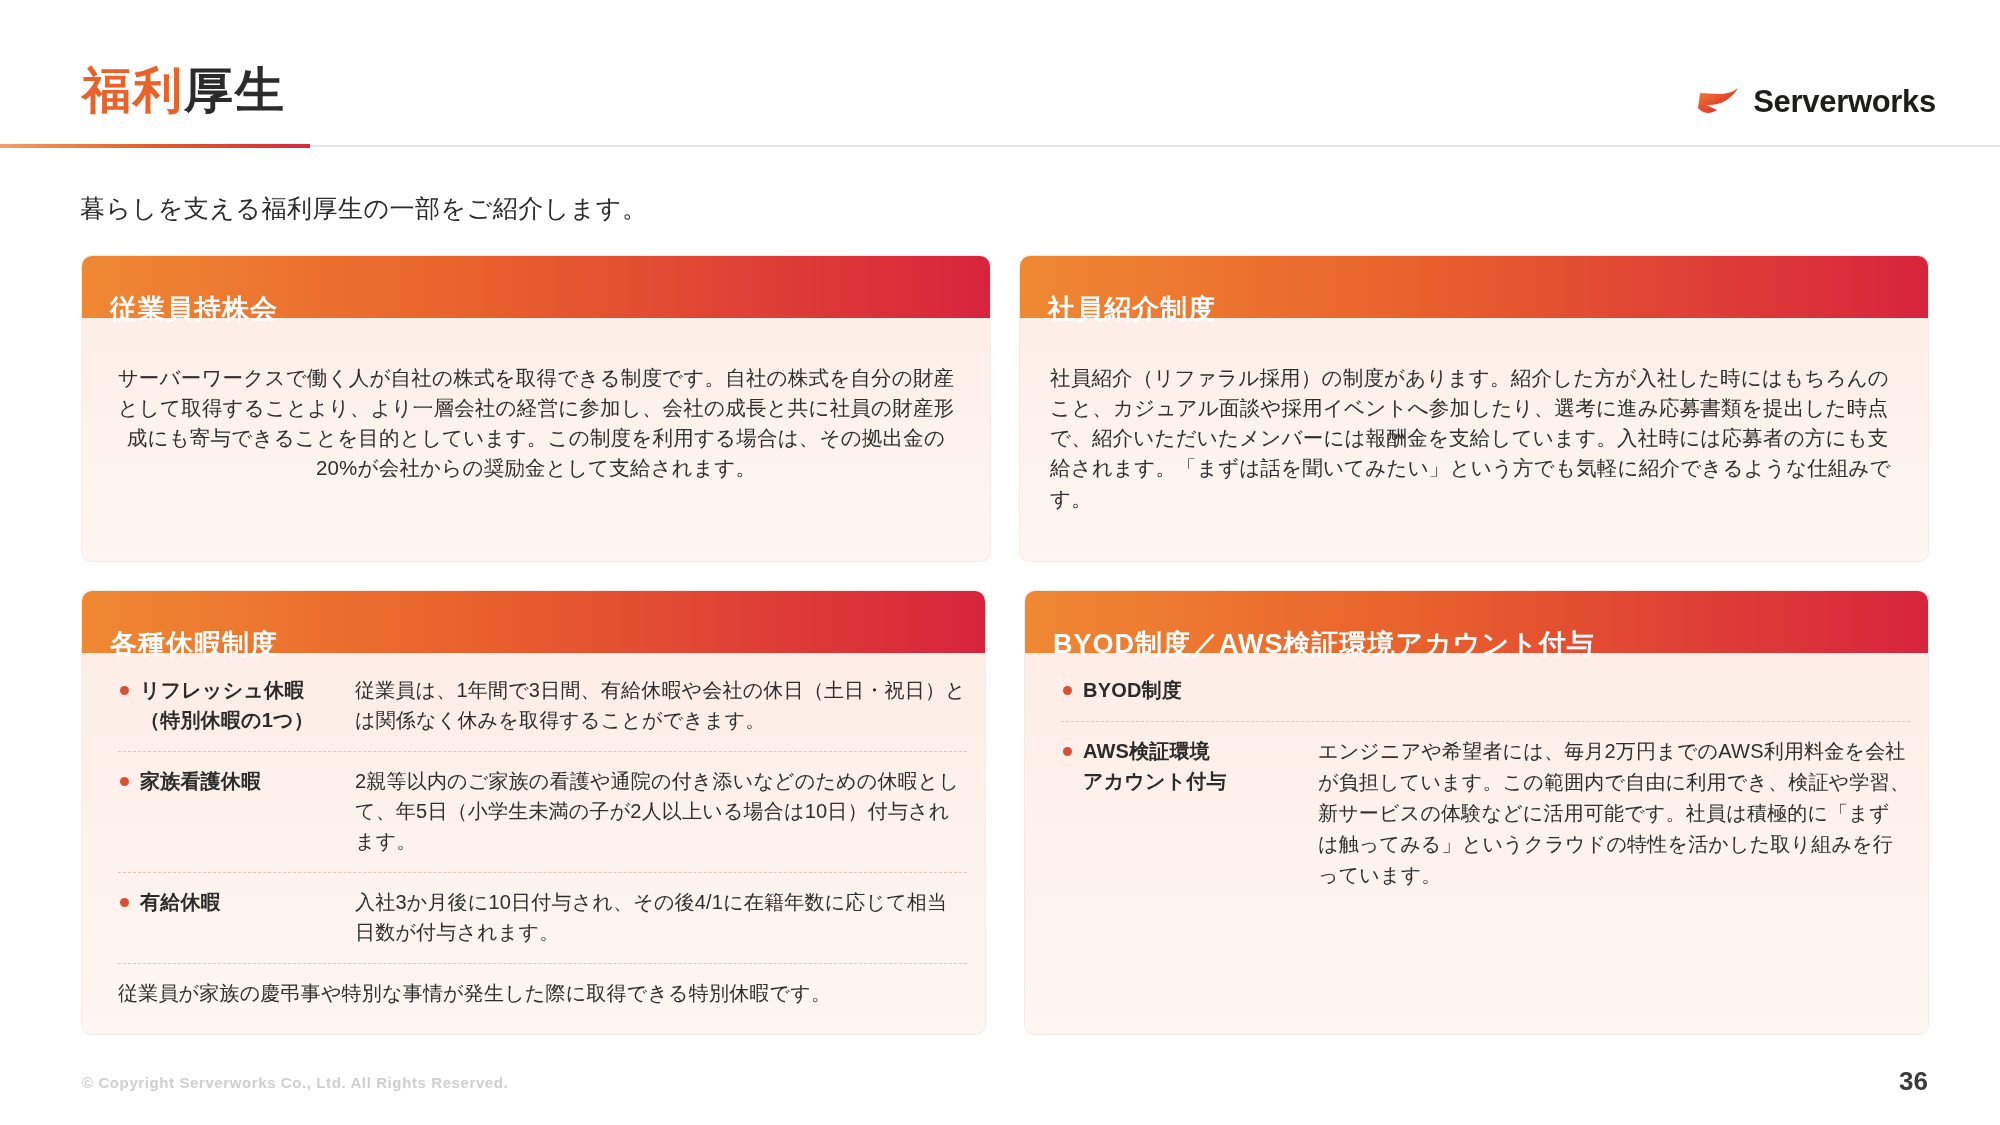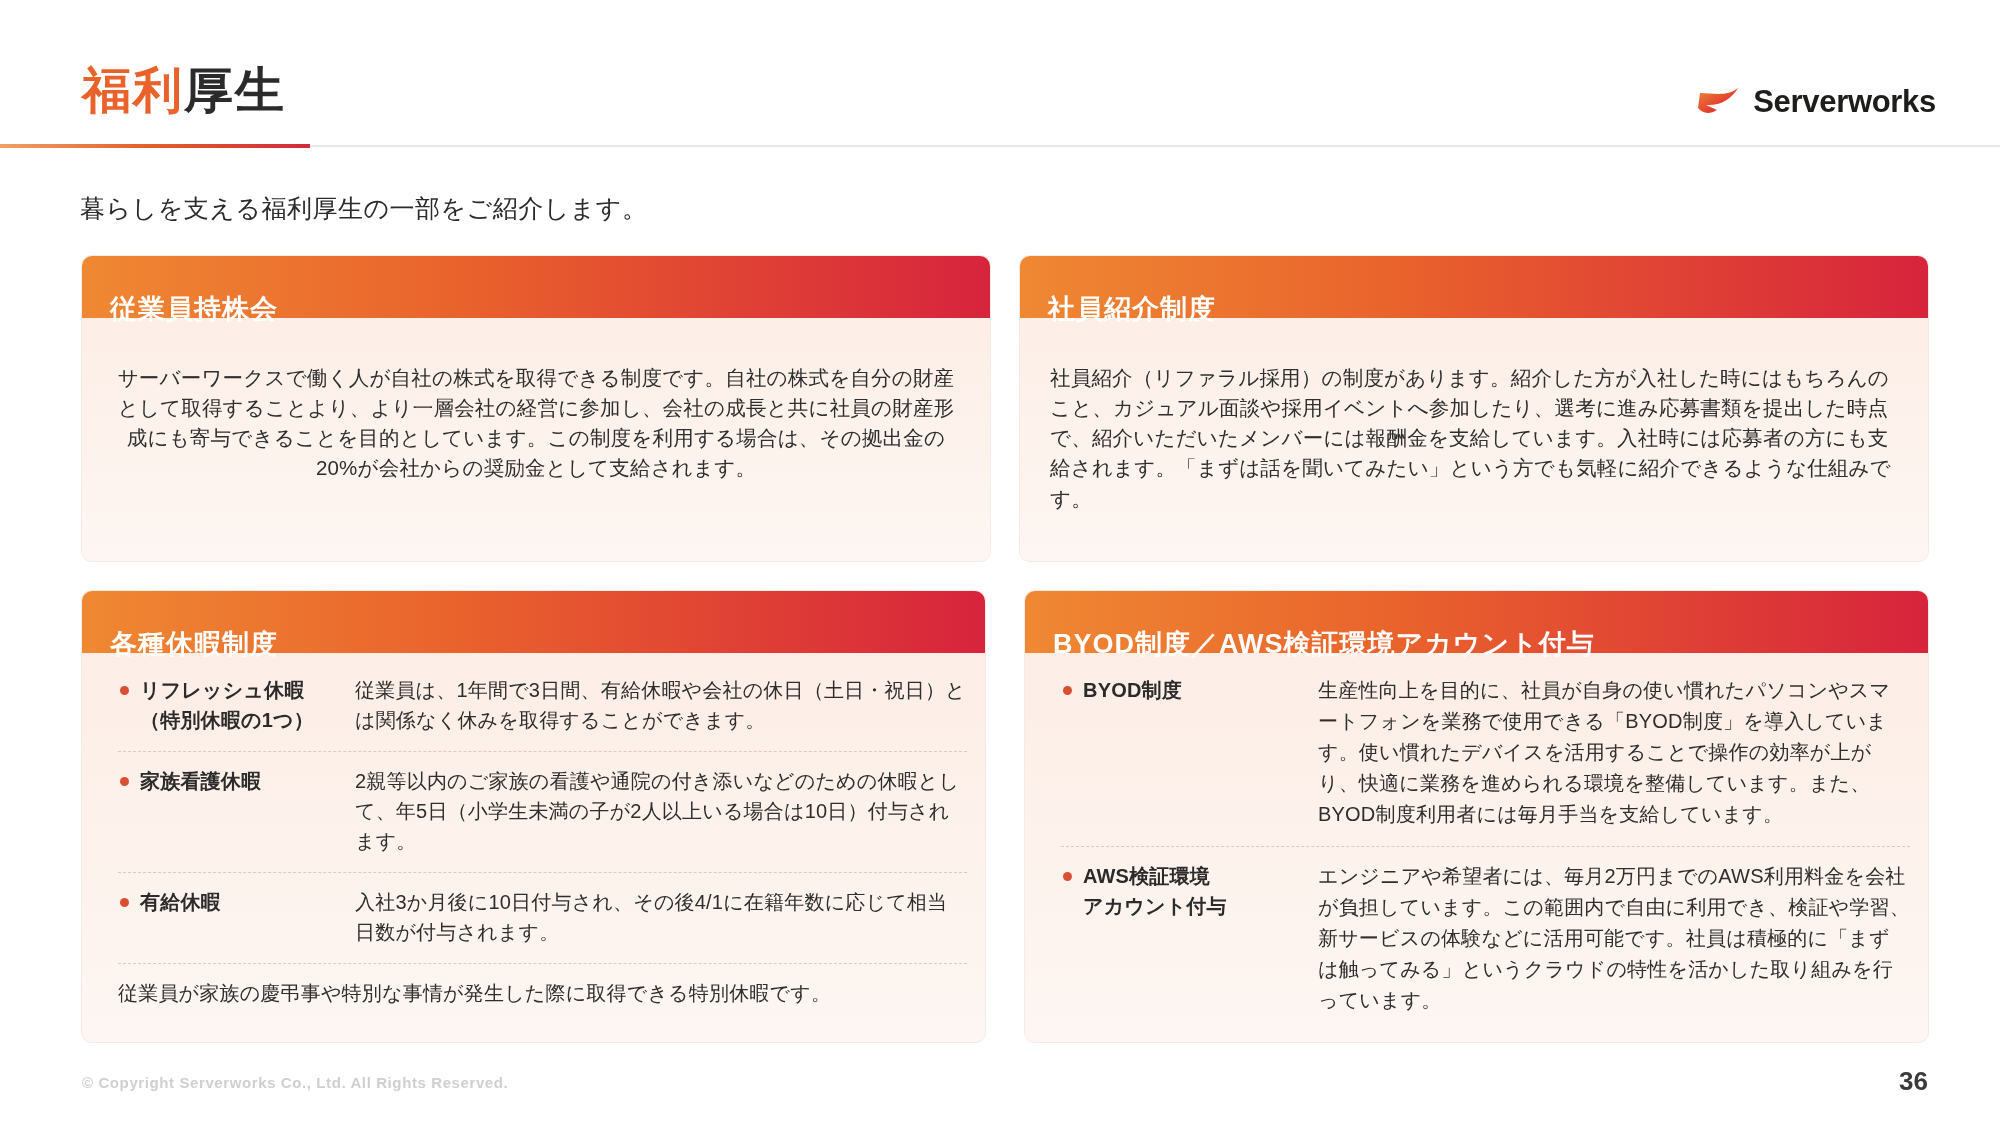--- a/index.html
+++ b/index.html
@@ -289,21 +289,20 @@
       </div>
     </section>
 
     <section class="card card-d">
       <div class="card-header">
         <span class="card-title">BYOD制度／AWS検証環境アカウント付与</span>
       </div>
       <div class="deflist">
         <div class="defrow">
           <div class="defterm">BYOD制度</div>
-          <div class="defdesc">生産性向上を目的に、社員が自身の使い慣れたパソコンやスマートフォンを業務で使用できる「BYOD制度」を導入しています。使い慣れたデバイスを活用することで操作の効率が上がり、快適に業務を進められる環境を整備しています。また、BYOD制度利用者には毎月手当を支給しています。</div>
         </div>
         <div class="defrow">
           <div class="defterm">AWS検証環境<br>アカウント付与</div>
           <div class="defdesc">エンジニアや希望者には、毎月2万円までのAWS利用料金を会社が負担しています。この範囲内で自由に利用でき、検証や学習、新サービスの体験などに活用可能です。社員は積極的に「まずは触ってみる」というクラウドの特性を活かした取り組みを行っています。</div>
         </div>
       </div>
     </section>
 
   </div>
 </div>

